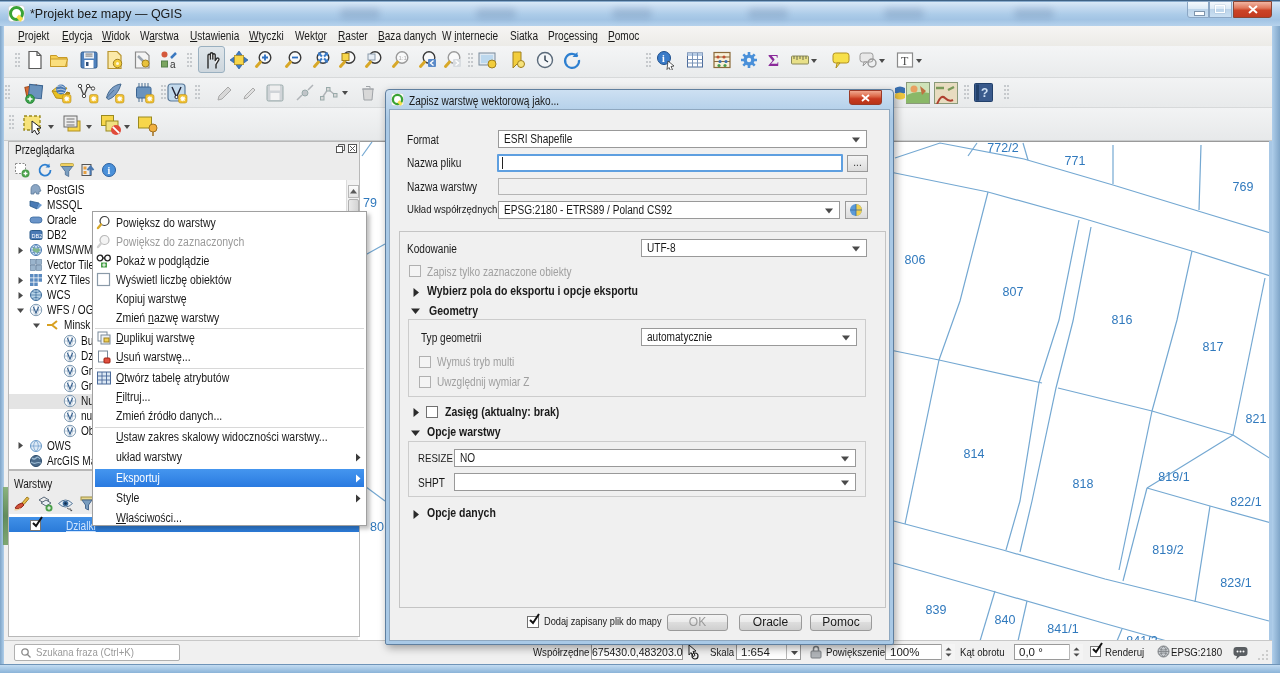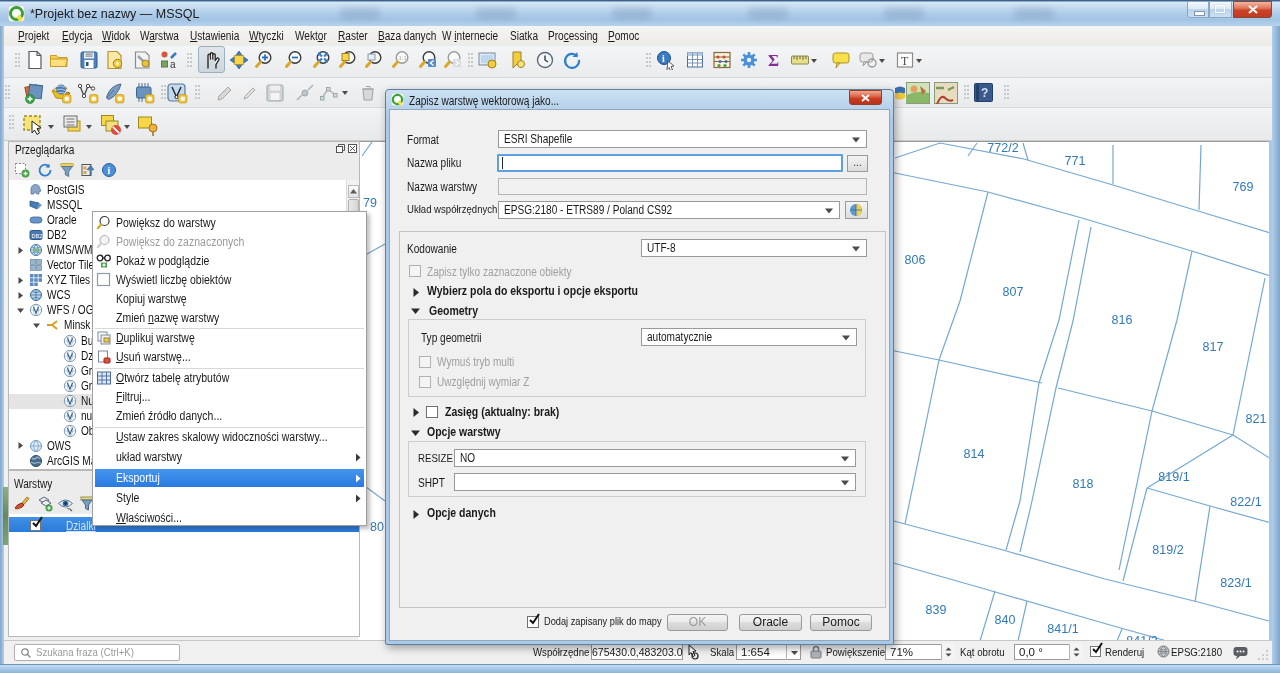--- a/index.html
+++ b/index.html
@@ -20,21 +20,21 @@
 <div class="abs" style="left:748px;top:8px;width:40px;height:11px;background:rgba(80,110,150,0.22);border-radius:5px;filter:blur(3px);"></div>
 <div class="abs" style="left:884px;top:8px;width:40px;height:11px;background:rgba(80,110,150,0.22);border-radius:5px;filter:blur(3px);"></div>
 <div class="abs" style="left:1014px;top:8px;width:40px;height:11px;background:rgba(80,110,150,0.22);border-radius:5px;filter:blur(3px);"></div>
 <div class="abs" style="left:8px;top:5px;width:17px;height:17px;">
  <svg width="17" height="17" viewBox="0 0 17 17">
   <rect x="0.5" y="0.5" width="16" height="16" rx="3" fill="#fff" stroke="#c0c0c0" stroke-width="0.5"></rect>
   <circle cx="8.5" cy="8.5" r="6" fill="none" stroke="#3aa335" stroke-width="3"></circle>
   <rect x="10" y="10" width="6" height="4" fill="#f4e04a" transform="rotate(45 11 11)"></rect>
  </svg>
 </div>
-<div class="abs tt" style="left:30px;top:7px;font-size:12.5px;color:#1a1a1a;">*Projekt bez nazwy — MSSQL</div>
+<div class="abs tt" style="left:30px;top:7px;font-size:12.5px;color:#1a1a1a;">*Projekt bez mapy — QGIS</div>
 
 <div class="abs" style="left:1187px;top:1px;width:22px;height:17px;background:linear-gradient(180deg,#f4f9fd,#dceaf6 45%,#bcd4ea 50%,#cadff2);border:1px solid #8ba7c5;border-radius:0 0 0 3px;box-sizing:border-box;"></div>
 <div class="abs" style="left:1194px;top:11px;width:9px;height:3px;background:#fff;border:1px solid #7e95ad;"></div>
 <div class="abs" style="left:1209px;top:1px;width:23px;height:17px;background:linear-gradient(180deg,#f4f9fd,#dceaf6 45%,#bcd4ea 50%,#cadff2);border:1px solid #8ba7c5;box-sizing:border-box;"></div>
 <div class="abs" style="left:1215px;top:5px;width:10px;height:8px;border:1.5px solid #fff;box-sizing:border-box;background:transparent;box-shadow:0 0 1px #7e95ad;"></div>
 <div class="abs" style="left:1233px;top:1px;width:39px;height:17px;background:linear-gradient(180deg,#f2b5a2,#e0785c 40%,#cc4427 55%,#c23a20);border:1px solid #8b4533;border-radius:0 0 3px 0;box-sizing:border-box;"></div>
 <div class="abs" style="left:1248px;top:5px;">
     <svg width="10" height="9">
       <path d="M1 1 l8 7 M9 1 l-8 7" stroke="#fff" stroke-width="2"></path>
     </svg>
@@ -977,21 +977,21 @@
       <path d="M4 7 h7 l-3.5 4z" fill="#4a4a4a"></path>
     </svg>
   </div>
 <div class="abs" style="left:810px;top:645px;">
     <svg width="12" height="14" viewBox="0 0 12 14">
       <rect x="1" y="6" width="10" height="7" rx="1" fill="#b0b4b8" stroke="#7a7e82"></rect>
       <path d="M3.5 6 V4 a2.5 2.5 0 0 1 5 0 V6" fill="none" stroke="#7a7e82" stroke-width="1.5"></path>
     </svg>
   </div>
 <div class="abs lbl" style="left:826px;top:646px;font-size:11.5px;">Powiększenie</div>
-<div class="abs" style="left:885px;top:644px;width:70px;height:16px;background:#fff;border:1px solid #9a9a9a;box-sizing:border-box;font-size:11.5px;padding-left:4px;line-height:14px;">71%</div>
+<div class="abs" style="left:885px;top:644px;width:70px;height:16px;background:#fff;border:1px solid #9a9a9a;box-sizing:border-box;font-size:11.5px;padding-left:4px;line-height:14px;">100%</div>
 <div class="abs" style="left:941px;top:644px;width:14px;height:16px;border-left:1px solid #b8b8b8;box-sizing:border-box;background:#f4f4f4;">
     <svg width="13" height="16">
       <path d="M3.5 6.5 l3-3 3 3z" fill="#4a4a4a"></path>
       <path d="M3.5 9.5 l3 3 3-3z" fill="#4a4a4a"></path>
     </svg>
   </div>
 <div class="abs lbl" style="left:960px;top:646px;font-size:11.5px;">Kąt obrotu</div>
 <div class="abs" style="left:1014px;top:644px;width:69px;height:16px;background:#fff;border:1px solid #9a9a9a;box-sizing:border-box;font-size:11.5px;padding-left:4px;line-height:14px;">0,0 °</div>
 <div class="abs" style="left:1069px;top:644px;width:14px;height:16px;border-left:1px solid #b8b8b8;box-sizing:border-box;background:#f4f4f4;">
     <svg width="13" height="16">

